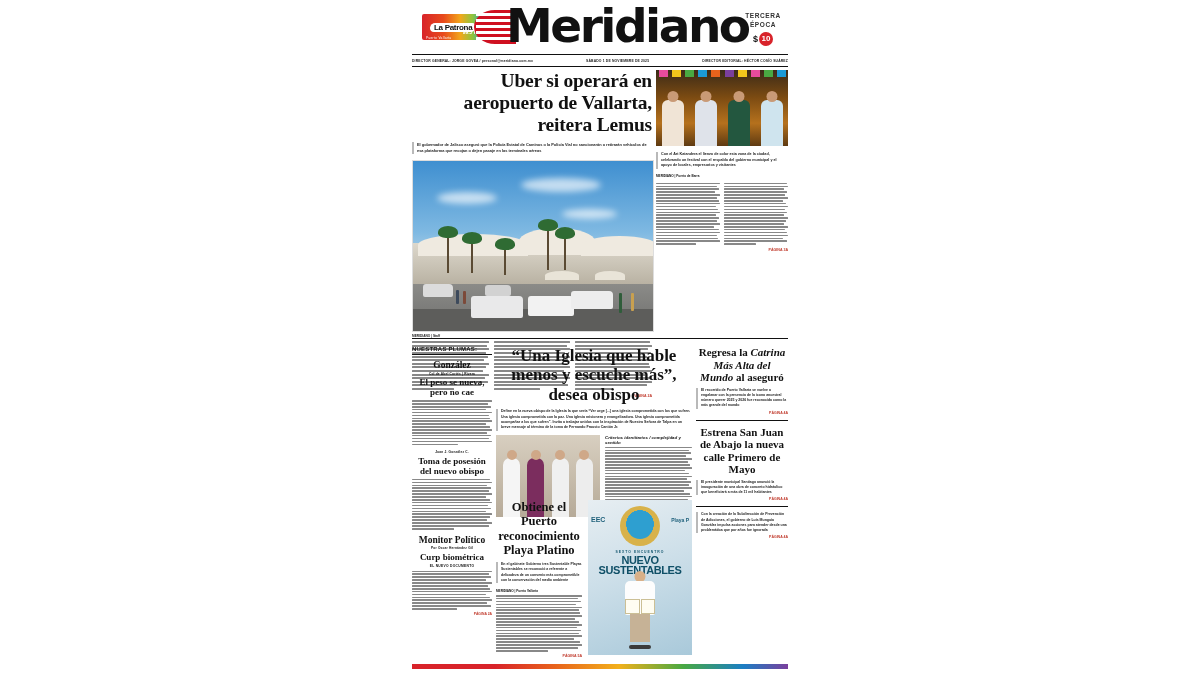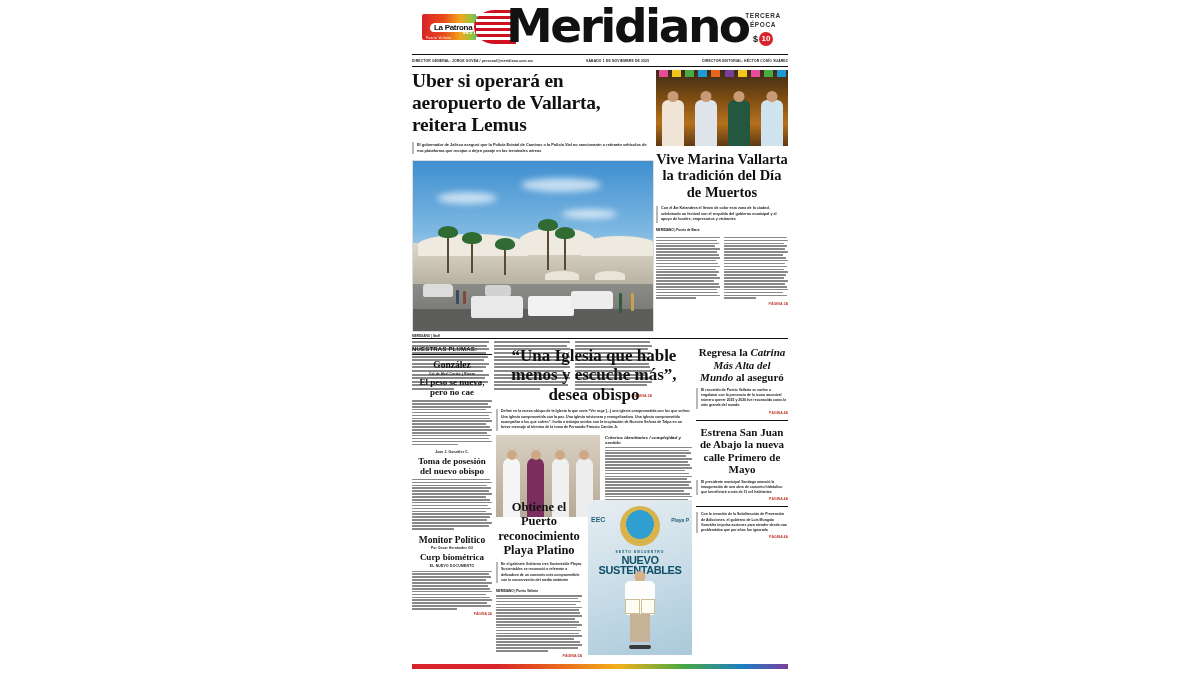--- a/index.html
+++ b/index.html
@@ -39,21 +39,21 @@
 
   
   .blob{display:block;}
   .blob i{display:block;height:2px;background:#6e6e6e;margin-bottom:1.6px;border-radius:.5px;opacity:.82;}
   .blob i:last-child{width:58%;}
   .blob.tiny i{height:1.6px;margin-bottom:1.3px;}
 
   
   .lead{position:absolute;left:8px;top:70px;width:240px;}
   .lead h1{margin:0;font-family:"Liberation Serif",serif;font-weight:700;font-size:19.5px;
-     line-height:1.12;text-align:left;letter-spacing:-.2px;}
+     line-height:1.12;text-align:right;letter-spacing:-.2px;}
   .lead .kicker{margin-top:7px;display:flex;gap:3px;}
   .kicker .bar{width:2px;background:#b9b9b9;flex:0 0 2px;}
   .kicker p{margin:0;font-size:3.9px;line-height:1.5;font-weight:700;color:#1a1a1a;}
   .lead .photo{margin-top:6px;width:100%;height:170px;position:relative;overflow:hidden;border:.5px solid #ddd;}
   .ph-sky{position:absolute;inset:0;background:linear-gradient(180deg,#3f8fd0 0%,#7fb9e2 42%,#bcd7e8 62%,#cfd6d2 72%,#b9b5ab 100%);}
   .ph-cloud{position:absolute;background:rgba(255,255,255,.65);border-radius:50%;filter:blur(3px);}
   .ph-terminal{position:absolute;left:0;right:0;bottom:28%;height:24%;background:linear-gradient(180deg,#ddd8cc,#b9b2a3);}
   .ph-roof{position:absolute;background:#efeae0;border-radius:50% 50% 0 0;}
   .ph-ground{position:absolute;left:0;right:0;bottom:0;height:28%;background:linear-gradient(180deg,#8b8b88,#6f6f6d);}
   .ph-road{position:absolute;left:0;right:0;bottom:0;height:13%;background:#5d5d5b;}
@@ -308,21 +308,20 @@
       <div class="papel" style="left:72%;background:#e84b9c"></div>
       <div class="papel" style="left:82%;background:#49a942"></div>
       <div class="papel" style="left:92%;background:#1b9ad6"></div>
       <div class="figs">
         <span style="background:#f0e4d6"></span>
         <span style="background:#dfe3ea"></span>
         <span style="background:#23573f"></span>
         <span style="background:#cfe4ee"></span>
       </div>
     </div>
-    <h2>Vive Marina Vallarta la tradición del Día de Muertos</h2>
     <div class="kicker">
       <div class="bar"></div>
       <p>Con el Art Katandera el lienzo de color esta zona de la ciudad, celebrando un festival con el respaldo del gobierno municipal y el apoyo de locales, empresarios y visitantes</p>
     </div>
     <div class="subcredit" style="margin-top:5px">MERIDIANO | Puerto de Barra</div>
     <div class="cols">
       <div class="blob tiny">
         <i style="width:100%"></i>
           <i style="width:96%"></i>
           <i style="width:99%"></i>

